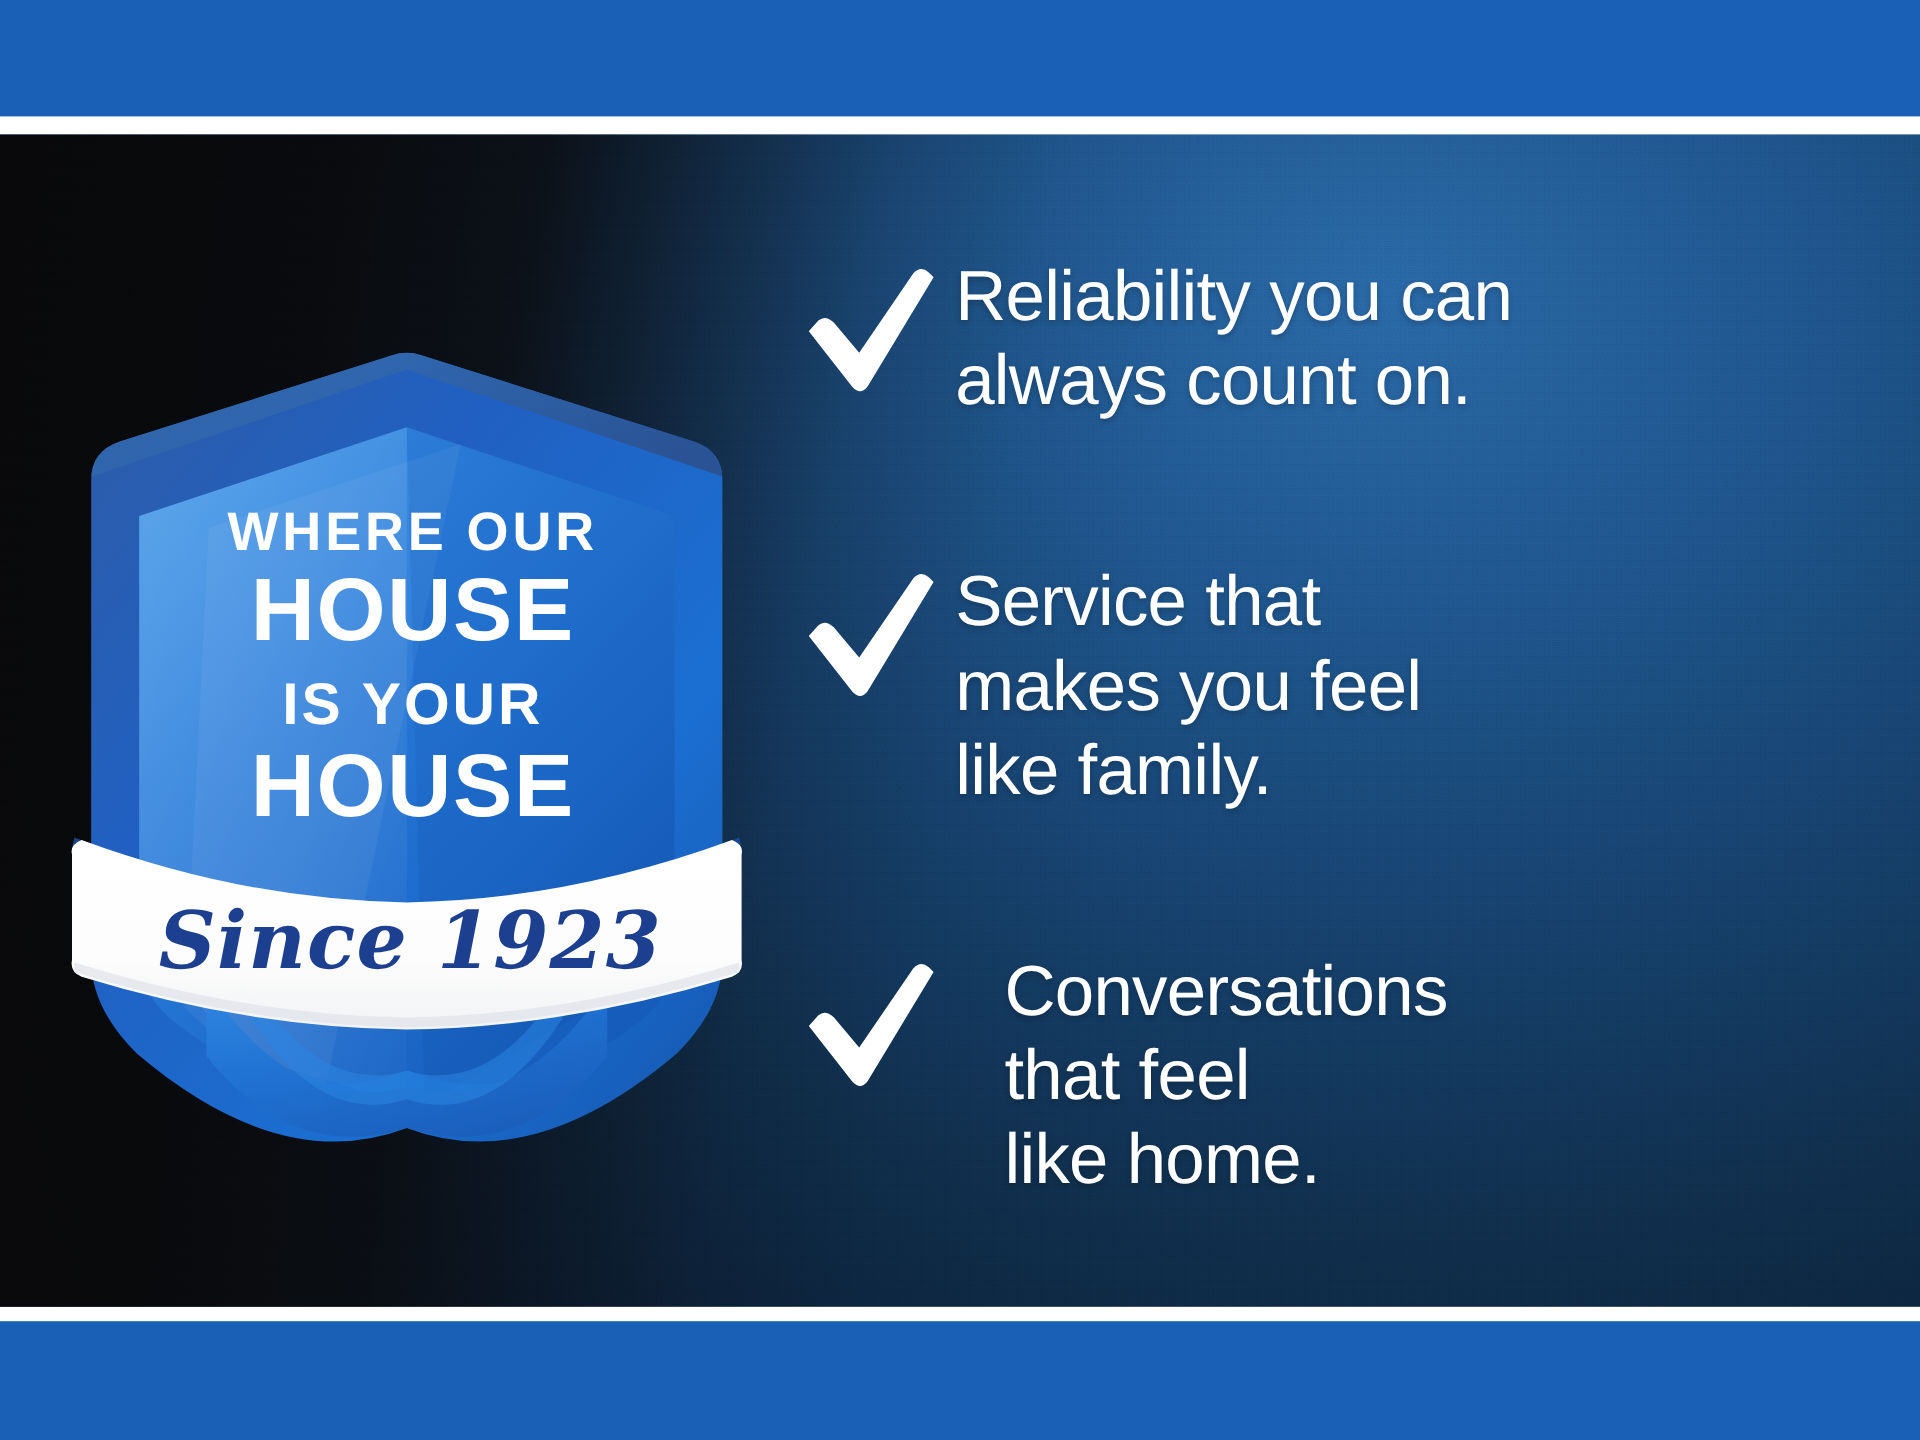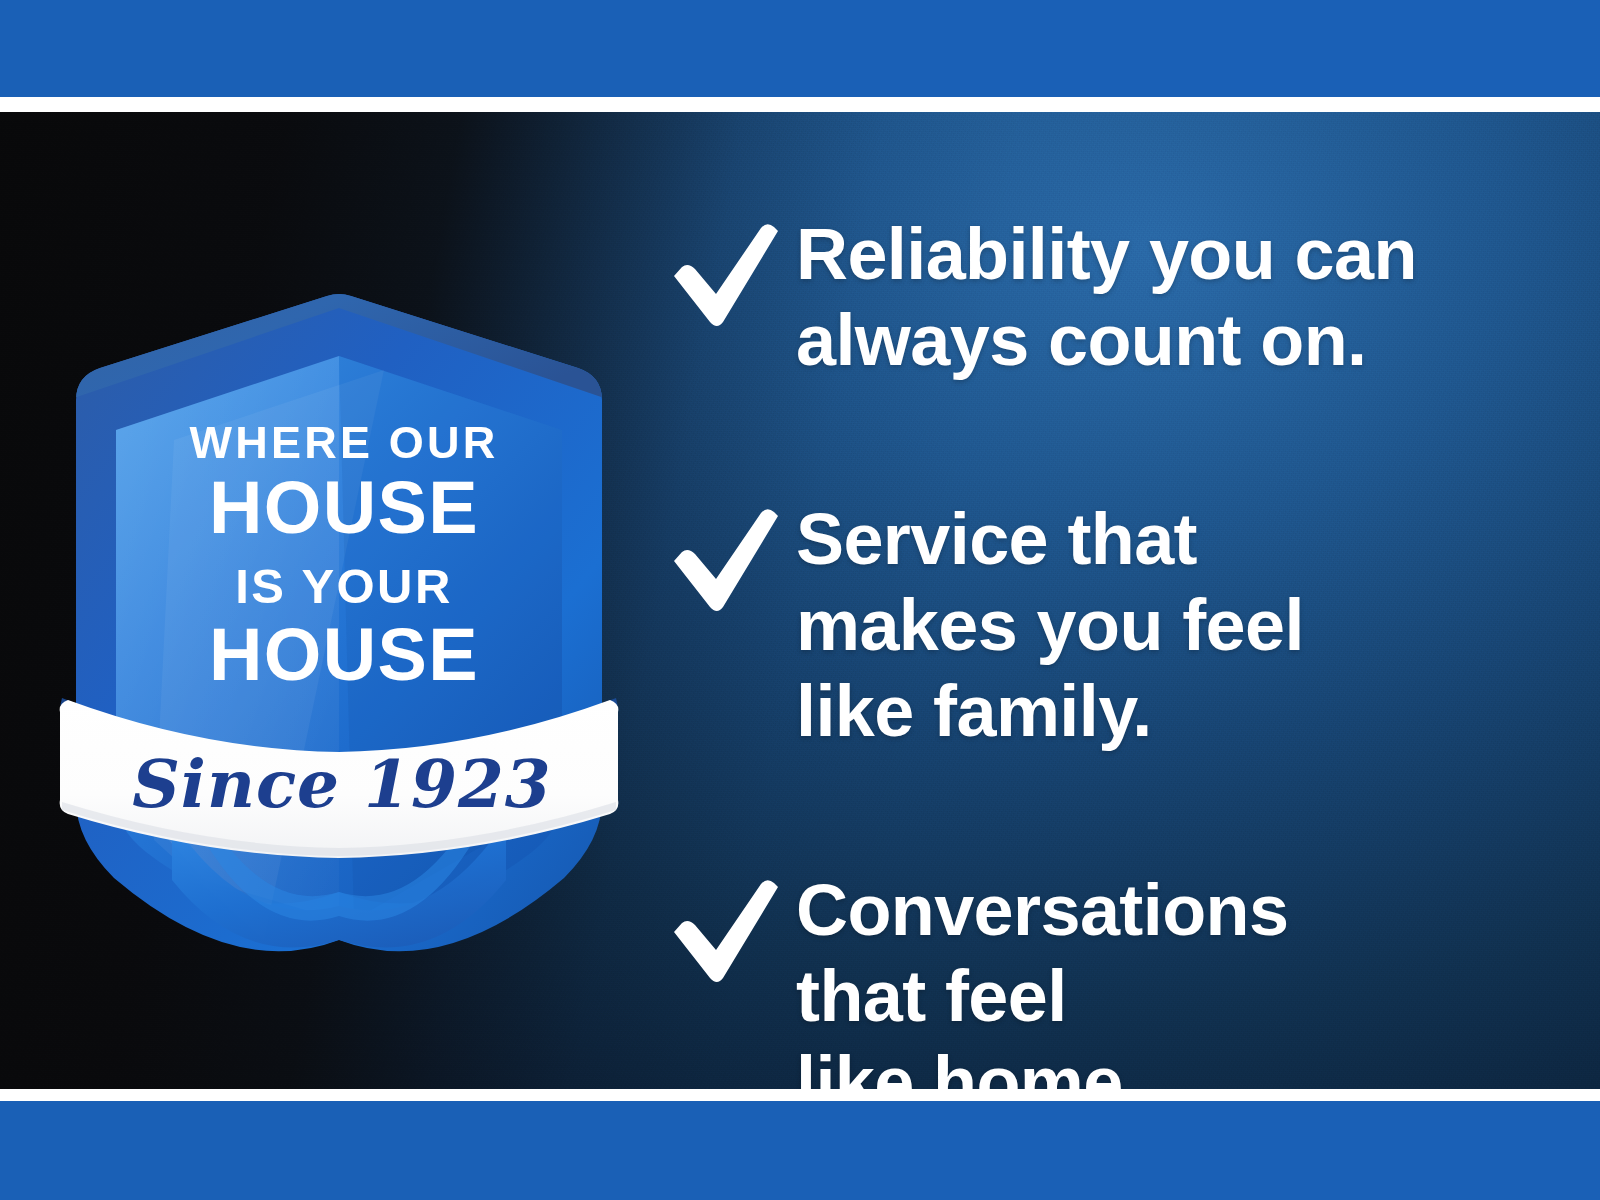--- a/index.html
+++ b/index.html
@@ -114,35 +114,35 @@
     left: 668px;
     top: 100px;
     width: 830px;
     z-index: 5;
   }
   .bullet {
     display: flex;
     align-items: flex-start;
     margin-bottom: 114px;
   }
-  .bullet:last-child { margin-bottom: 0; }
+  .bullet:last-child { margin-bottom: 0; gap: 41px; }
 
   .check-wrap {
     flex: 0 0 auto;
     width: 128px;
     padding-top: 12px;
   }
   .check-wrap svg { display: block; width: 112px; height: 106px; }
 
   .bullet-text {
     flex: 1 1 auto;
     color: #ffffff;
     font-family: "Liberation Sans", sans-serif;
-    font-weight: bold;
-    font-size: 72px;
+    font-weight: normal;
+    font-size: 59px;
     line-height: 1.19;
     letter-spacing: -0.6px;
     text-shadow: 0 2px 5px rgba(0,0,0,0.22);
     white-space: pre-line;
   }
 
   
   #bullet-2 { margin-top: 8px; }
   #bullet-2 .bullet-text { max-width: 620px; }
   #bullet-3 .bullet-text { max-width: 620px; }

